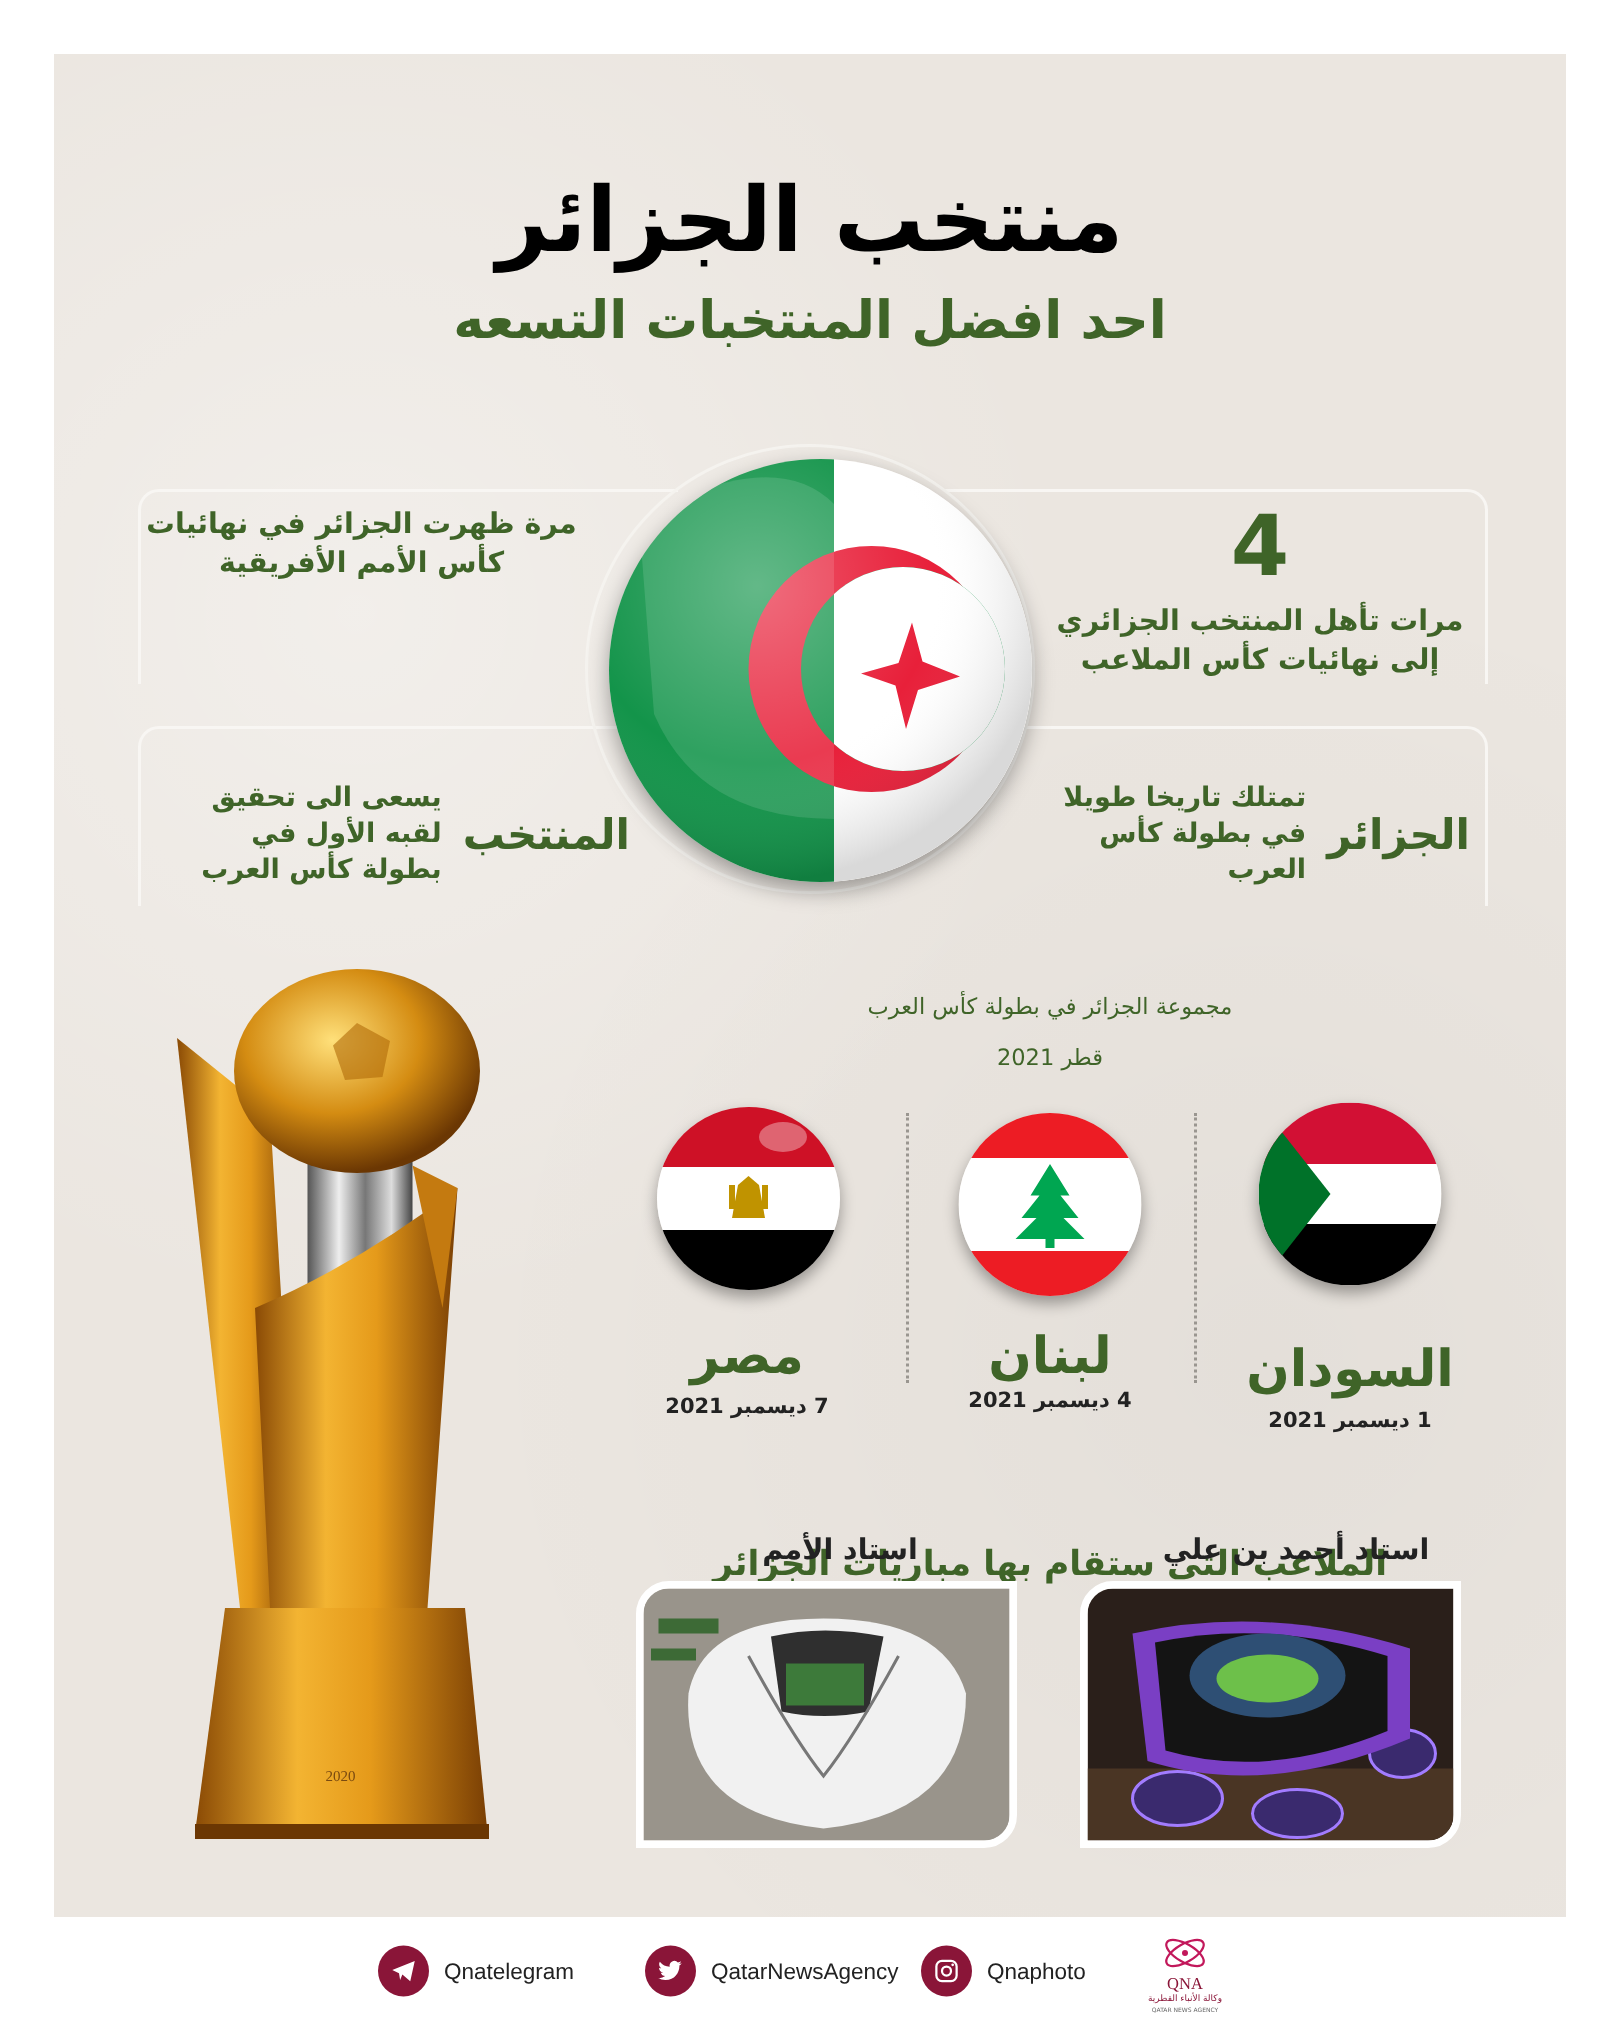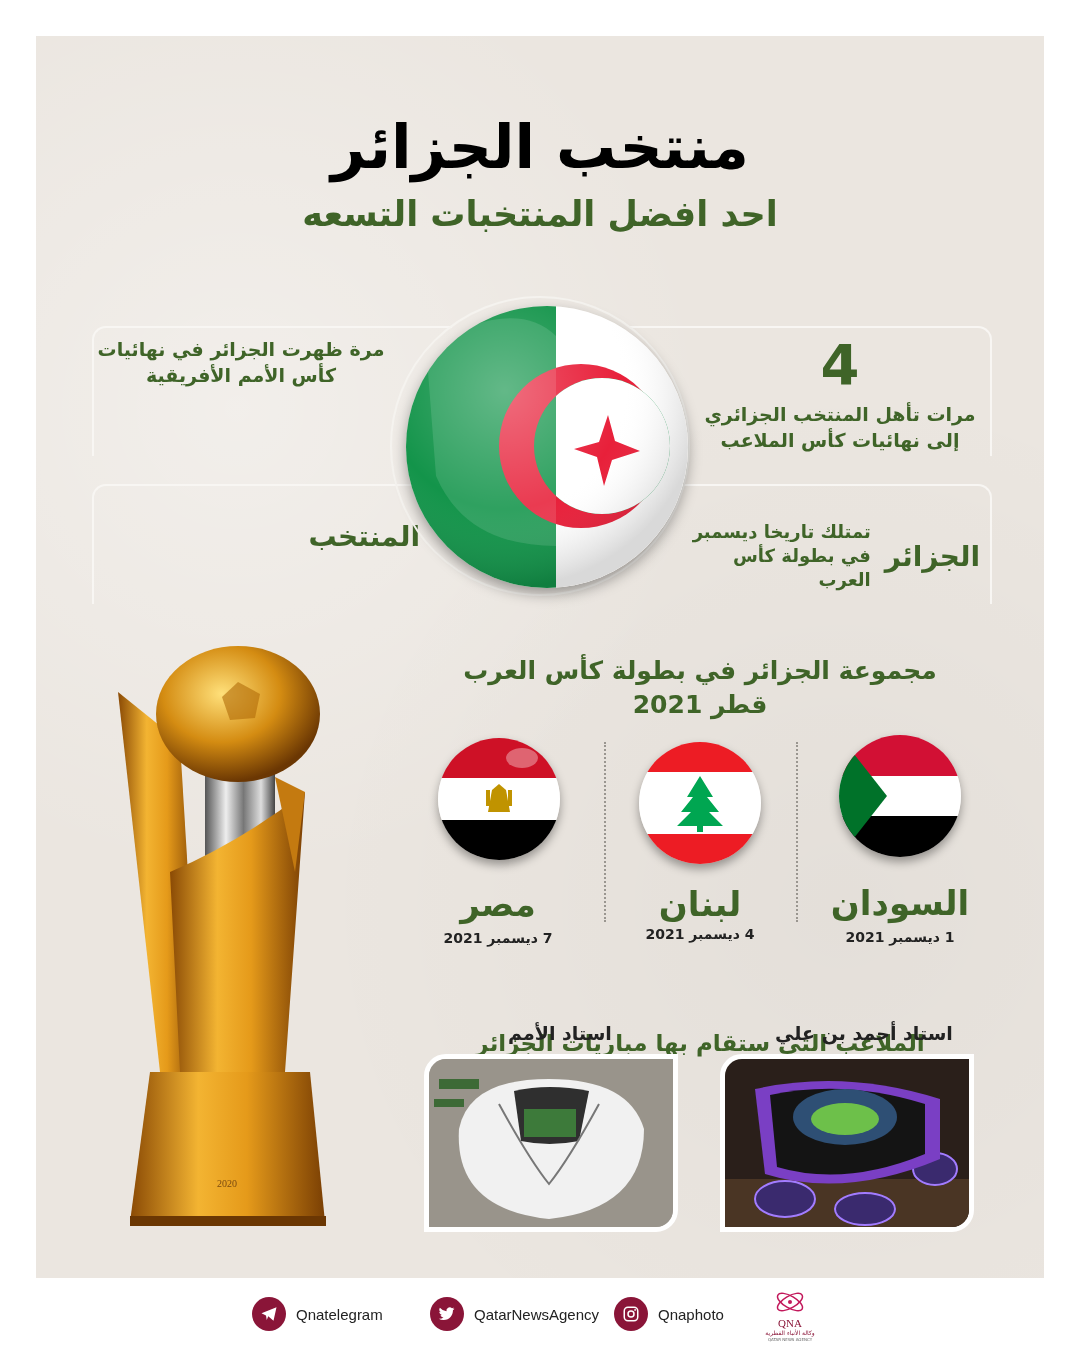--- a/index.html
+++ b/index.html
@@ -29,21 +29,21 @@
     .frame-tr { left: 630px; top: 326px; width: 362px; height: 130px; border-left: none; border-bottom: none; border-radius: 0 14px 0 0; }
     .frame-bl { left: 92px; top: 484px; width: 330px; height: 120px; border-right: none; border-bottom: none; border-radius: 14px 0 0 0; }
     .frame-br { left: 660px; top: 484px; width: 332px; height: 120px; border-left: none; border-bottom: none; border-radius: 0 14px 0 0; }
     .big-num { font-size: 56px; font-weight: bold; text-align: center; }
     .stat-text { font-size: 19px; font-weight: bold; text-align: center; line-height: 26px; }
     .side-label { font-size: 28px; font-weight: bold; }
     .side-text { font-size: 18px; font-weight: bold; line-height: 24px; text-align: right; }
     
     .main-flag-ring { left: 390px; top: 296px; width: 300px; height: 300px; border-radius: 50%; border: 2px solid #f5f3ef; }
     .main-flag { left: 406px; top: 306px; width: 282px; height: 282px; border-radius: 50%; overflow: hidden; box-shadow: 0 6px 14px rgba(0,0,0,0.35); }
-    .group-title { left: 460px; width: 480px; top: 654px; text-align: center; font-size: 25px; font-weight: bold; line-height: 34px; }
+    .group-title { left: 460px; width: 480px; top: 654px; text-align: center; font-size: 15px; font-weight: normal; line-height: 34px; }
     .divider { border-left: 2px dotted #9a9690; }
     .small-flag { width: 122px; height: 122px; border-radius: 50%; overflow: hidden; box-shadow: 0 5px 10px rgba(0,0,0,0.35); }
     .team-name { font-size: 34px; font-weight: bold; text-align: center; width: 200px; }
     .team-date { font-size: 14px; font-weight: bold; color: #222222; text-align: center; width: 200px; }
     .stadium-title { left: 430px; width: 540px; top: 1030px; text-align: center; font-size: 23px; font-weight: bold; }
     .stadium-name { font-size: 19px; font-weight: bold; color: #222222; text-align: center; width: 260px; }
     .stadium-photo { border: 5px solid #ffffff; border-radius: 22px 0 22px 0; overflow: hidden; }
     .footer-item { display: flex; align-items: center; gap: 10px; }
     .soc-icon { width: 34px; height: 34px; border-radius: 50%; background: #8a1538; display: flex; align-items: center; justify-content: center; }
     .soc-label { font-family: "Liberation Sans", sans-serif; font-size: 15px; color: #222222; }
@@ -67,26 +67,31 @@
 </div>
 
 <div class="abs" style="left:690px; top:332px; width:300px;">
   <div class="big-num green">4</div>
   <div class="stat-text green rtl" style="margin-top:4px;">مرات تأهل المنتخب الجزائري</div>
   <div class="stat-text green rtl">إلى نهائيات كأس الملاعب</div>
 </div>
 
 <div class="abs rtl" style="left:110px; top:520px; width:310px; display:flex; align-items:center; gap:14px;">
   <div class="side-label green">المنتخب</div>
+  <div>
+    <div class="side-text green">يسعى الى تحقيق</div>
+    <div class="side-text green">لقبه الأول في</div>
+    <div class="side-text green">بطولة كأس العرب</div>
+  </div>
 </div>
 
 <div class="abs rtl" style="left:690px; top:520px; width:290px; display:flex; align-items:center; gap:14px;">
   <div class="side-label green">الجزائر</div>
   <div>
-    <div class="side-text green">تمتلك تاريخا ديسمبر</div>
+    <div class="side-text green">تمتلك تاريخا طويلا</div>
     <div class="side-text green">في بطولة كأس</div>
     <div class="side-text green">العرب</div>
   </div>
 </div>
 
 <div class="abs main-flag-ring"></div>
 <div class="abs main-flag">
   <svg width="282" height="282" viewBox="0 0 282 282">
     <defs>
       <radialGradient id="gloss" cx="35%" cy="30%" r="70%">
@@ -154,21 +159,21 @@
 
 <div class="abs" style="left:800px; top:735px; width:200px;">
   <div class="small-flag" style="margin:0 auto;">
     <svg width="122" height="122" viewBox="0 0 122 122">
       <rect x="0" y="0" width="122" height="41" fill="#d21034"></rect>
       <rect x="0" y="41" width="122" height="40" fill="#ffffff"></rect>
       <rect x="0" y="81" width="122" height="41" fill="#000000"></rect>
       <polygon points="0,0 48,61 0,122" fill="#007229"></polygon>
     </svg>
   </div>
-  <div class="team-name green rtl" style="margin-top:26px;">السودان</div>
+  <div class="team-name green rtl" style="margin-top:36px;">السودان</div>
   <div class="team-date rtl" style="margin-top:6px;">1 ديسمبر 2021</div>
 </div>
 
 <div class="abs" style="left:600px; top:742px; width:200px;">
   <div class="small-flag" style="margin:0 auto;">
     <svg width="122" height="122" viewBox="0 0 122 122">
       <rect x="0" y="0" width="122" height="30" fill="#ed1c24"></rect>
       <rect x="0" y="30" width="122" height="62" fill="#ffffff"></rect>
       <rect x="0" y="92" width="122" height="30" fill="#ed1c24"></rect>
       <polygon points="61,34 48,55 54,55 42,70 52,70 38,84 84,84 70,70 80,70 68,55 74,55" fill="#00a651"></polygon>

